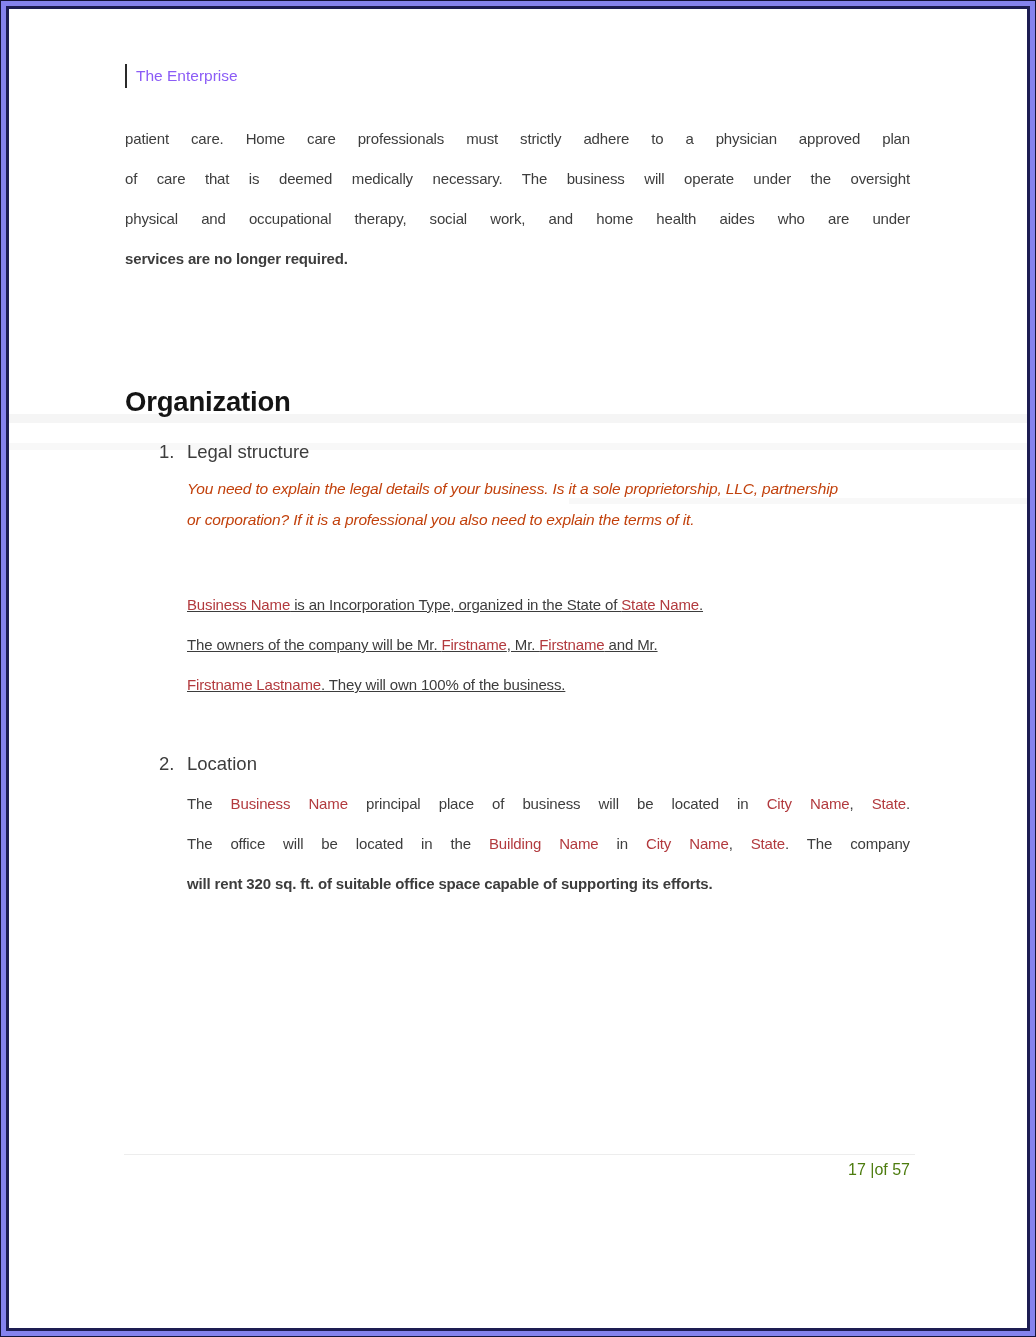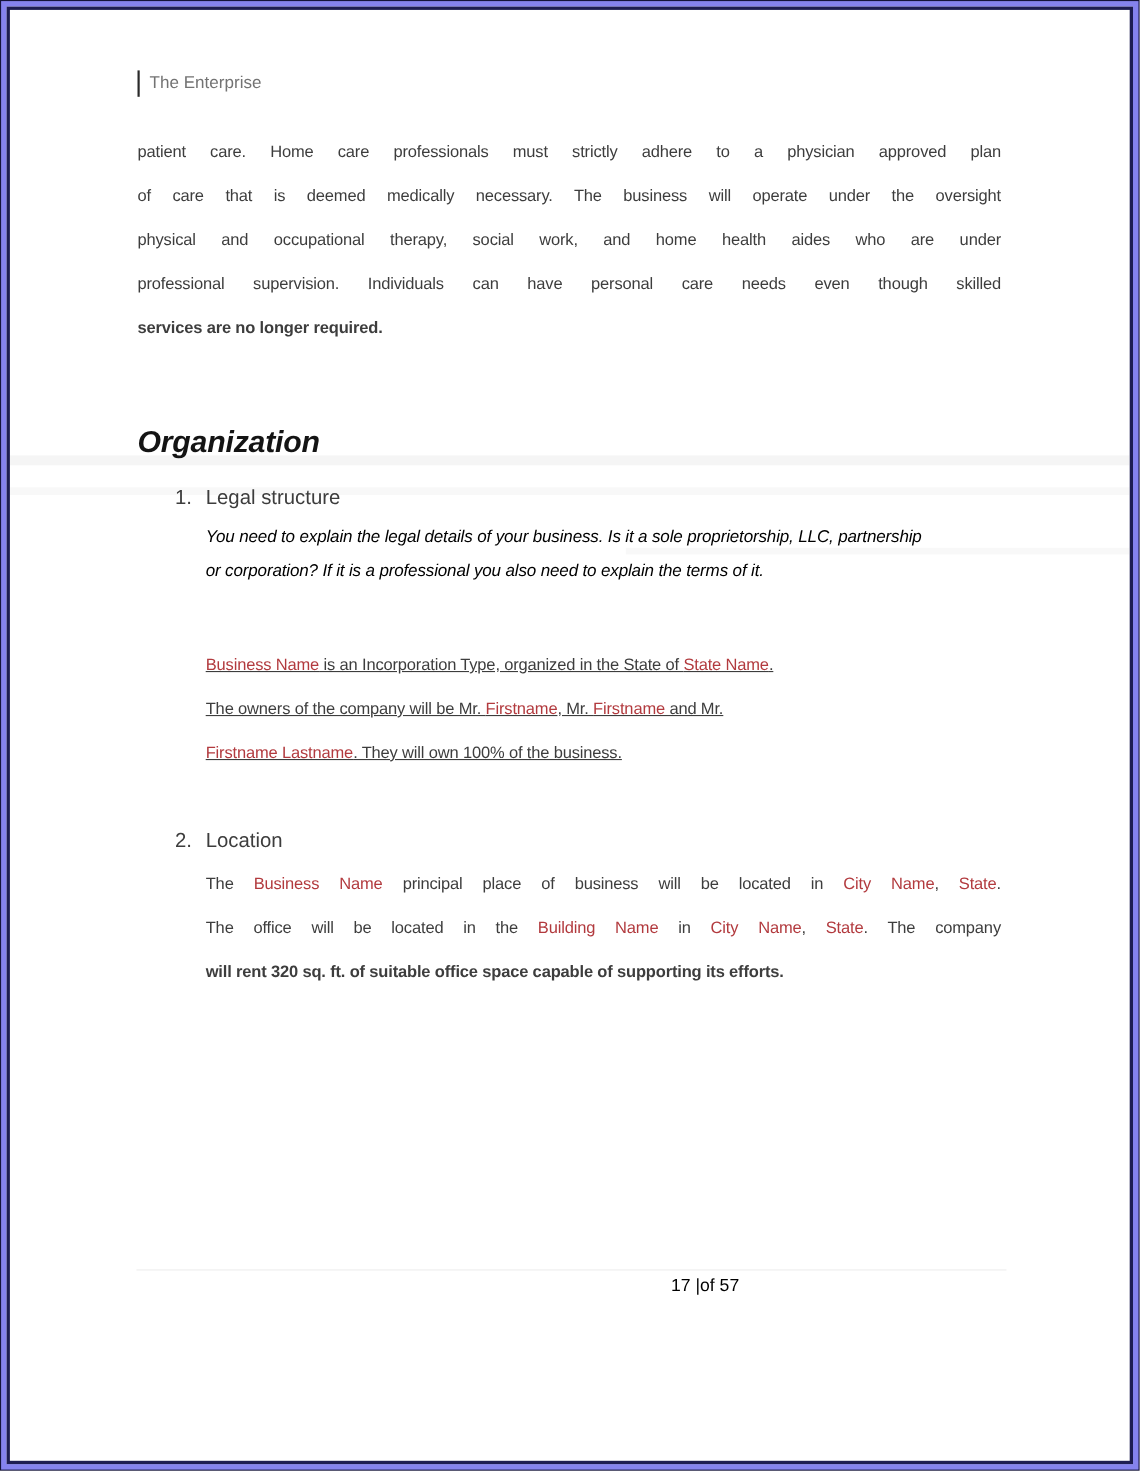--- a/index.html
+++ b/index.html
@@ -19,65 +19,65 @@
   .streak { position: absolute; left: 0; right: 0; background: rgba(175,175,175,0.12); }
   .streak.s1 { top: 405px; height: 9px; }
   .streak.s2 { top: 434px; height: 7px; background: rgba(175,175,175,0.09); }
   .streak.s3 { top: 489px; left: 55%; height: 6px; background: rgba(175,175,175,0.09); }
 
   .doc-header {
     position: absolute; top: 55px; left: 116px;
     display: flex; align-items: center; gap: 9px;
   }
   .header-bar { width: 2px; height: 24px; background: #2a2a2a; }
-  .header-title { font-size: 15.5px; color: #737373; }
+  .header-title { font-size: 15.5px; color: #8b5cf6; }
 
   .textblock {
     position: absolute;
     font-size: 15px; line-height: 40px;
     color: #3d3d3d; letter-spacing: -0.15px;
   }
   .tline { white-space: nowrap; }
   .justify .tline { text-align: justify; text-align-last: justify; }
   .justify .tline.last { text-align-last: left; font-weight: bold; }
   .ph { color: #b23a3e; }
 
   .intro { top: 110px; left: 116px; width: 785px; }
 
   .section-heading {
     position: absolute; top: 379px; left: 116px;
     font-size: 27.5px; font-weight: 700; color: #141414;
-    letter-spacing: -0.2px; line-height: 1; font-style: italic;
+    letter-spacing: -0.2px; line-height: 1;
   }
 
   .list-row {
     position: absolute; left: 150px;
     display: flex; font-size: 18.5px; color: #3d3d3d;
   }
   .list-row .num { width: 28px; }
   .item1 { top: 432px; }
   .item2 { top: 744px; }
 
   .guidance {
     top: 465px; left: 178px; width: 723px;
     font-size: 15.5px; font-style: italic;
-    line-height: 30.5px; color: #000000;
+    line-height: 30.5px; color: #c2410c;
   }
   .guidance .tline { white-space: nowrap; }
 
   .legal { top: 576px; left: 178px; width: 715px; text-decoration: underline; }
   .location { top: 775px; left: 178px; width: 723px; }
 
   .footer-line {
     position: absolute; top: 1145px; left: 115px; width: 791px;
     height: 1px; background: #ededed;
   }
   .footer-text {
     position: absolute; top: 1152px; left: 601px; width: 300px;
-    font-size: 16px; color: #000000;
+    text-align: right; font-size: 16px; color: #4d7c0f;
   }
 </style>
 </head>
 <body>
 
 <div class="frame">
   <div class="page">
 
     <div class="streak s1"></div>
     <div class="streak s2"></div>
@@ -85,21 +85,20 @@
 
     <div class="doc-header">
       <div class="header-bar"></div>
       <div class="header-title">The Enterprise</div>
     </div>
 
     <div class="textblock intro justify">
         <div class="tline"><span>patient care. Home care professionals must strictly adhere to a physician approved plan</span></div>
         <div class="tline"><span>of care that is deemed medically necessary. The business will operate under the oversight</span></div>
         <div class="tline"><span>physical and occupational therapy, social work, and home health aides who are under</span></div>
-        <div class="tline"><span>professional supervision. Individuals can have personal care needs even though skilled</span></div>
         <div class="tline last"><span>services are no longer required.</span></div>
       </div>
 
     <h1 class="section-heading">Organization</h1>
 
     <div class="list-row item1">
       <span class="num">1.</span>
       <span>Legal structure</span>
     </div>
 

